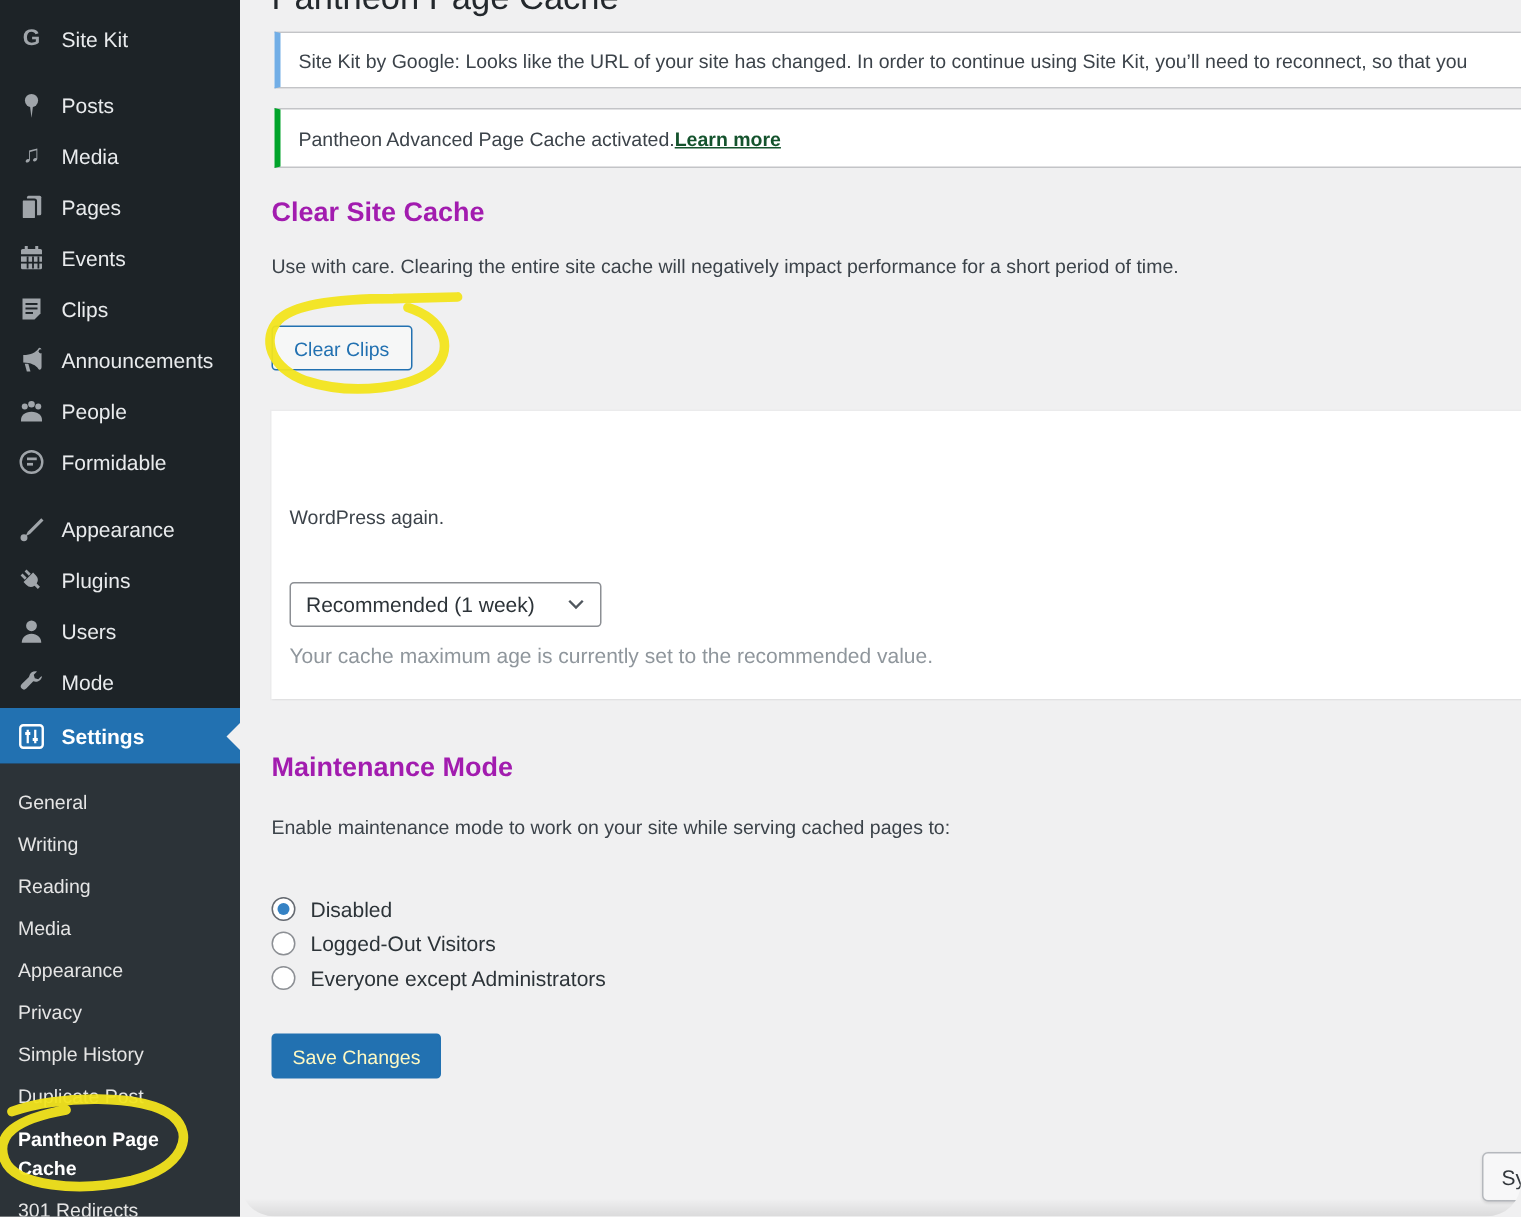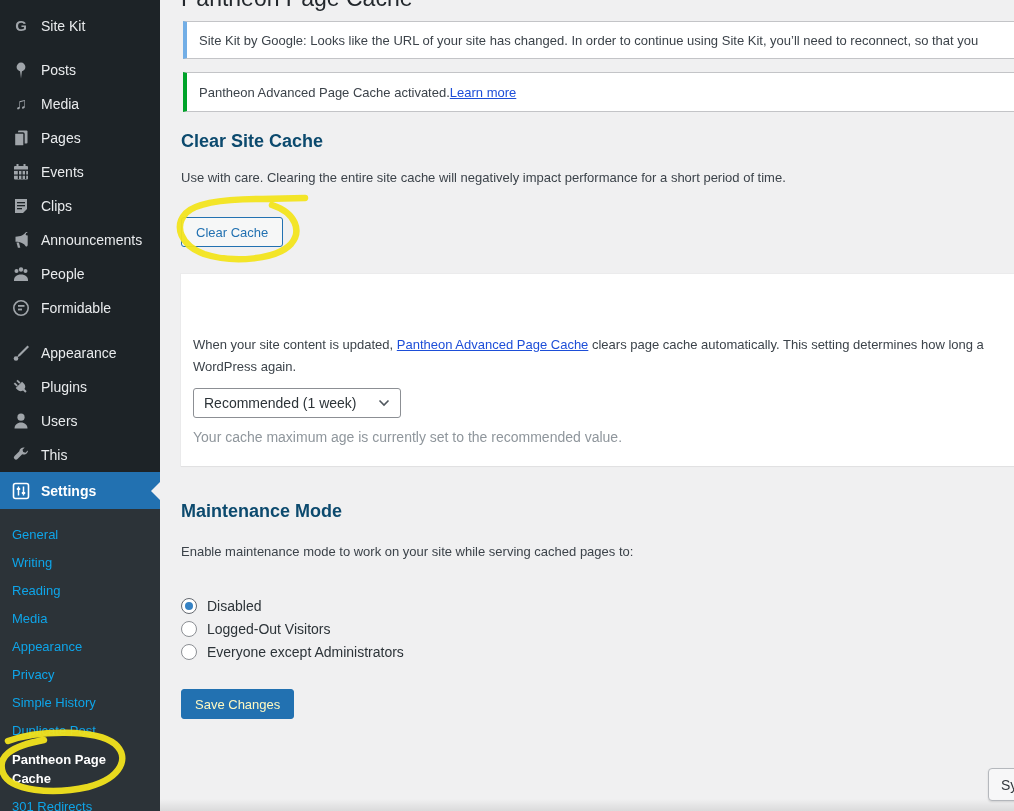--- a/index.html
+++ b/index.html
@@ -13,36 +13,36 @@
   .mi .ic svg { display:block; }
   .mi .lbl { font-size:14px; color:#e9ebed; white-space:nowrap; }
   .g-glyph { font-size:15px; font-weight:bold; color:#a0a5aa; line-height:20px; }
   .note-glyph { font-size:16px; color:#a0a5aa; line-height:20px; }
   .sep10 { height:10px; } .sep11 { height:11px; } .topPad { height:9px; }
   .mi.active { background:#2271b1; height:37px; position:relative; }
   .mi.active .lbl { color:#fff; font-weight:bold; }
   .mi.active .notch { position:absolute; right:0; top:50%; margin-top:-9px; width:0; height:0;
     border:9px solid transparent; border-right-color:#f0f0f1; border-left-width:0; }
   .submenu { background:#2c3338; padding:12px 0 0 0; min-height:302px; }
-  .smi { font-size:13px; color:#0ea5e9; padding:7px 12px 7px 12px; cursor:pointer; line-height:14px; }
+  .smi { font-size:13px; color:#e5e5e5; padding:7px 12px 7px 12px; cursor:pointer; line-height:14px; }
   .smi.current { color:#fff; font-weight:bold; width:128px; line-height:19px; padding-top:5px; padding-bottom:5px; }
 
   
-  .main { position:absolute; left:160px; top:0; width:854px; height:811px; background:#f0f0f1; overflow:hidden; }
+  .main { position:absolute; left:160px; top:0; width:854px; height:811px; background:#f0f0f1; overflow:hidden;border-radius:23px; }
   .main::after { content:""; position:absolute; left:0; right:0; bottom:0; height:12px;
     background:linear-gradient(rgba(0,0,0,0), rgba(0,0,0,0.09)); pointer-events:none; }
   .page-h1 { position:absolute; left:21px; top:-15px; font-size:23px; font-weight:500; color:#23282d; white-space:nowrap; }
 
   .notice { position:absolute; left:23px; width:880px; background:#fff; border:1px solid #c3c4c7;
     display:flex; align-items:center; padding:10px 12px; font-size:13px; color:#3c434a; white-space:nowrap; }
   .notice.blue  { top:21px; border-left:4px solid #72aee6; height:38px; }
   .notice.green { top:72px; border-left:4px solid #00a32a; height:40px; }
-  a.link { color:#1d4ed8; text-decoration:underline; cursor:pointer; }
-
-  h2.sec { position:absolute; left:21px; font-size:18px; font-weight:bold; color:#0c4a6e; }
+  a.link { color:#14532d; text-decoration:underline; cursor:pointer;font-weight:bold; }
+
+  h2.sec { position:absolute; left:21px; font-size:18px; font-weight:bold; color:#a21caf; }
   .p13 { position:absolute; left:21px; font-size:13px; color:#3c434a; line-height:20px; }
 
   .btn-secondary { position:absolute; left:21px; top:217px; height:30px; padding:0 14px;
     background:#f6f7f7; border:1px solid #2271b1; border-radius:3px; color:#2271b1;
     font-size:13px; font-family:inherit; cursor:pointer; }
   .btn-primary { position:absolute; left:21px; top:689px; height:30px; padding:0 13px;
     background:#2271b1; border:1px solid #2271b1; border-radius:3px; color:#fef9c3;
     font-size:13px; font-family:inherit; cursor:pointer; }
 
   .card { position:absolute; left:21px; top:274px; width:900px; height:192px; background:#fff;
@@ -223,21 +223,21 @@
     </span>
     <span class="lbl">Users</span>
   </div>
 
   <div class="mi">
     <span class="ic">
       <svg width="20" height="20" viewBox="0 0 20 20">
           <path fill="#a0a5aa" d="M16.8 6.8a4.3 4.3 0 0 1-5.6 2.4L6.5 14a2.1 2.1 0 1 1-3-3l4.8-4.7A4.3 4.3 0 0 1 13.7 2.6L11.5 4.8l.7 2.3 2.3.7 2.2-2.2c.2.4.2.8.1 1.2z"></path>
         </svg>
     </span>
-    <span class="lbl">This</span>
+    <span class="lbl">Mode</span>
   </div>
 
   <div class="mi active">
     <span class="ic">
       <svg width="20" height="20" viewBox="0 0 20 20">
           <rect x="2.5" y="2.5" width="15" height="15" rx="2" fill="none" stroke="#fff" stroke-width="1.6"></rect>
           <g stroke="#fff" stroke-width="1.5">
             <line x1="7.5" y1="5.5" x2="7.5" y2="14.5"></line>
             <line x1="12.5" y1="5.5" x2="12.5" y2="14.5"></line>
           </g>
@@ -273,25 +273,24 @@
     <span>Site Kit by Google: Looks like the URL of your site has changed. In order to continue using Site Kit, you’ll need to reconnect, so that you</span>
   </div>
 
   <div class="notice green">
     <span>Pantheon Advanced Page Cache activated. </span>
     <a class="link">Learn more</a>
   </div>
 
   <h2 class="sec" style="top:131px;">Clear Site Cache</h2>
   <p class="p13" style="top:168px;">Use with care. Clearing the entire site cache will negatively impact performance for a short period of time.</p>
-  <button class="btn-secondary">Clear Cache</button>
+  <button class="btn-secondary">Clear Clips</button>
 
   <div class="card">
     <div class="desc">
-      <div><span>When your site content is updated, </span><a class="link">Pantheon Advanced Page Cache</a><span> clears page cache automatically. This setting determines how long a</span></div>
       <div>WordPress again.</div>
     </div>
     <div class="fake-select">
       <span>Recommended (1 week)</span>
       <svg width="12" height="8" viewBox="0 0 12 8">
           <polyline points="1.5,1.5 6,6 10.5,1.5" fill="none" stroke="#50575e" stroke-width="1.6"></polyline>
         </svg>
     </div>
     <div class="helper">Your cache maximum age is currently set to the recommended value.</div>
   </div>

